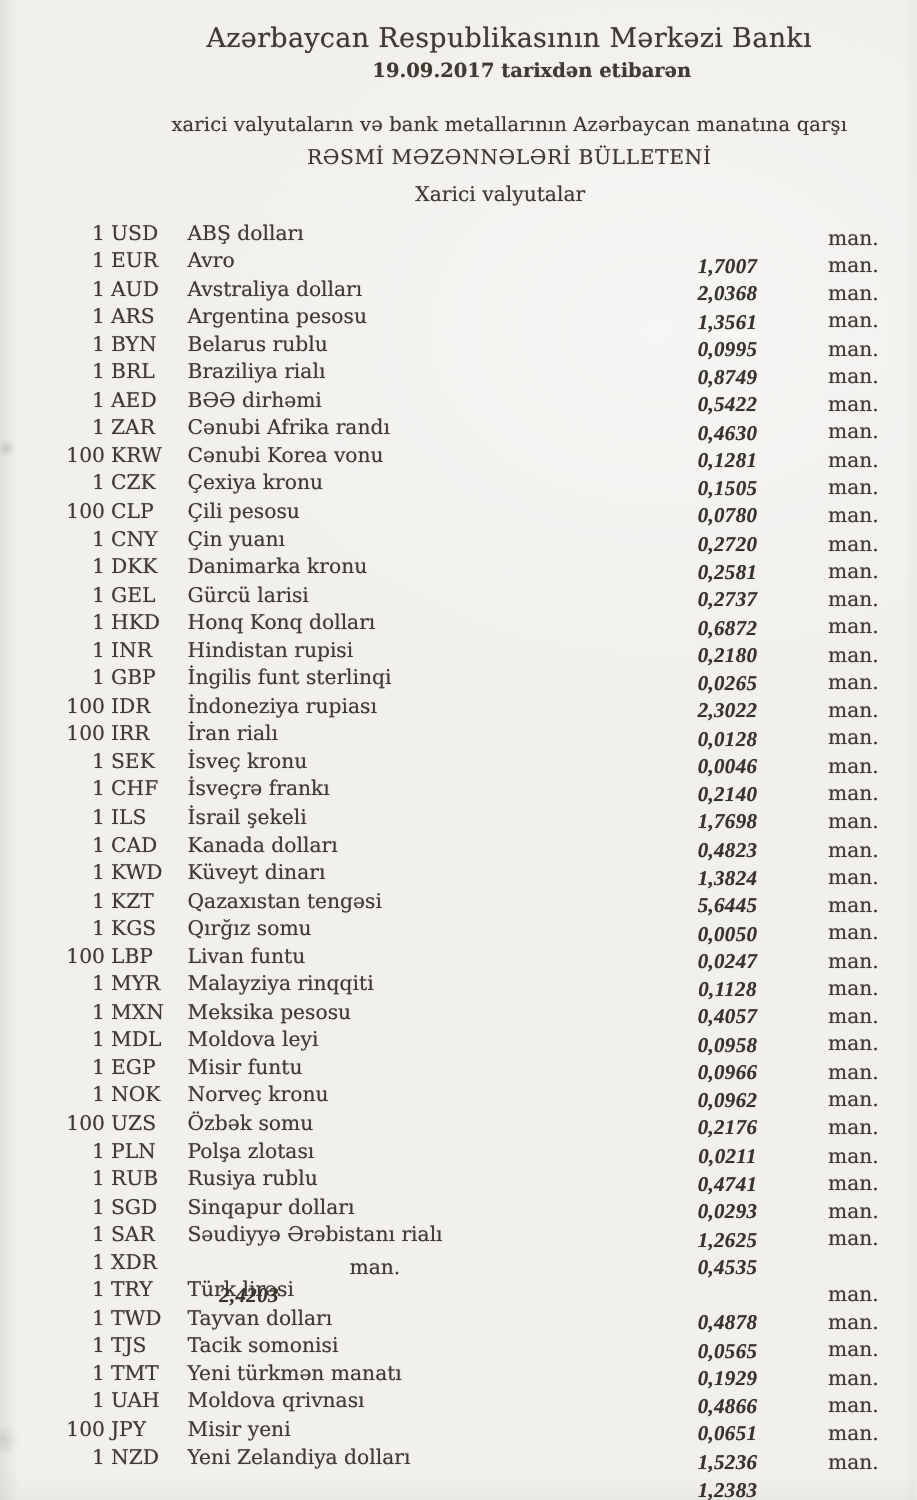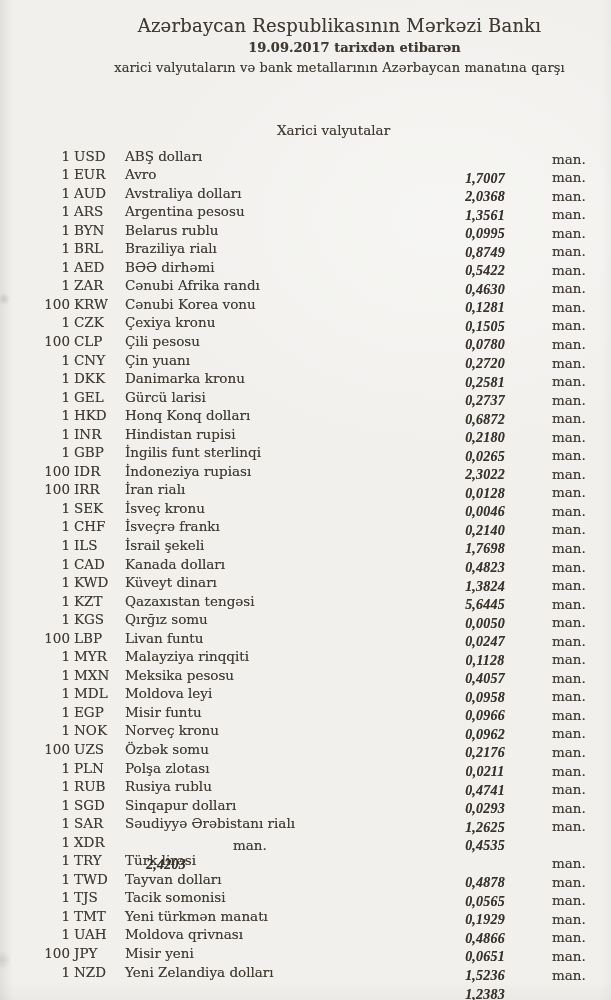--- a/index.html
+++ b/index.html
@@ -26,21 +26,21 @@
   }
 
   
   .doc-header {
     position: absolute; left: 68px; right: 0; top: 13px;
     text-align: center;
   }
   .title    { font-size: 18px; line-height: 25px; letter-spacing: 0.2px; }
   .date-line{ font-size: 13px; line-height: 16px; margin-top: 2px;
               font-weight: bold; transform: translateX(15px); }
-  .subtitle { font-size: 13px; line-height: 20px; margin-top: 2px; letter-spacing: 0.1px; }
+  .subtitle { font-size: 13px; line-height: 20px; margin-top: 18px; letter-spacing: 0.1px; }
   .bulletin { font-size: 13.5px; line-height: 20px; margin-top: 1px; letter-spacing: 0.4px; }
 
   .section-title {
     position: absolute; left: 56px; right: 0; top: 121px;
     text-align: center;
     font-size: 13.5px; line-height: 19px;
   }
 
   
   .rates {
@@ -71,20 +71,21 @@
 
 <div class="page">
 
   <header class="doc-header">
     <div class="title">Azərbaycan Respublikasının Mərkəzi Bankı</div>
     <div class="date-line">
       <span>19.09.2017</span>
       <span>tarixdən etibarən</span>
     </div>
     <div class="subtitle">xarici valyutaların və bank metallarının Azərbaycan manatına qarşı</div>
+    <div class="bulletin">RƏSMİ MƏZƏNNƏLƏRİ BÜLLETENİ</div>
   </header>
 
   <div class="section-title">Xarici valyutalar</div>
 
   <div class="rates" id="rates">
   <div class="row">
     <span class="c-qty">1</span>
     <span class="c-code">USD</span>
     <span class="c-name">ABŞ dolları</span>
     <span class="c-rate">1,7007</span>

